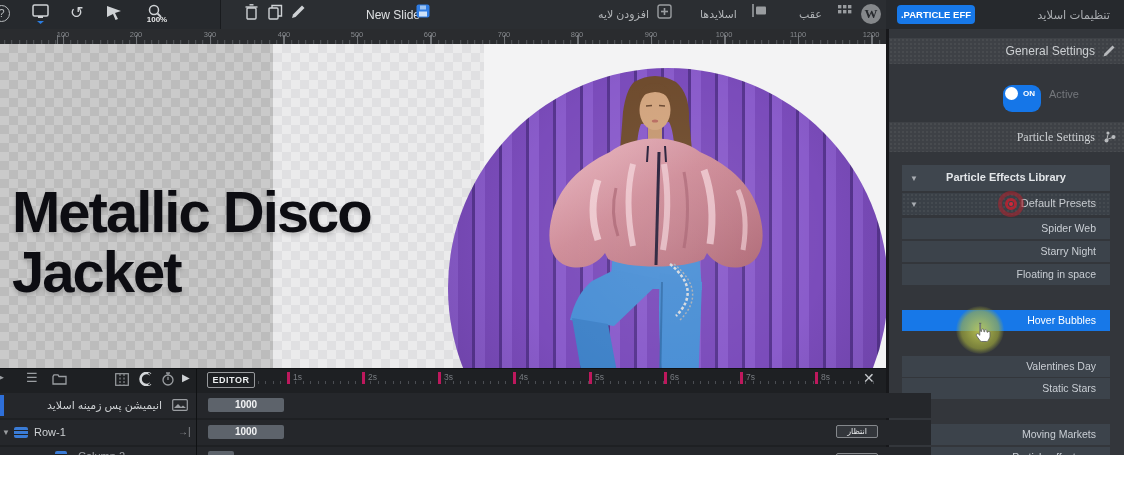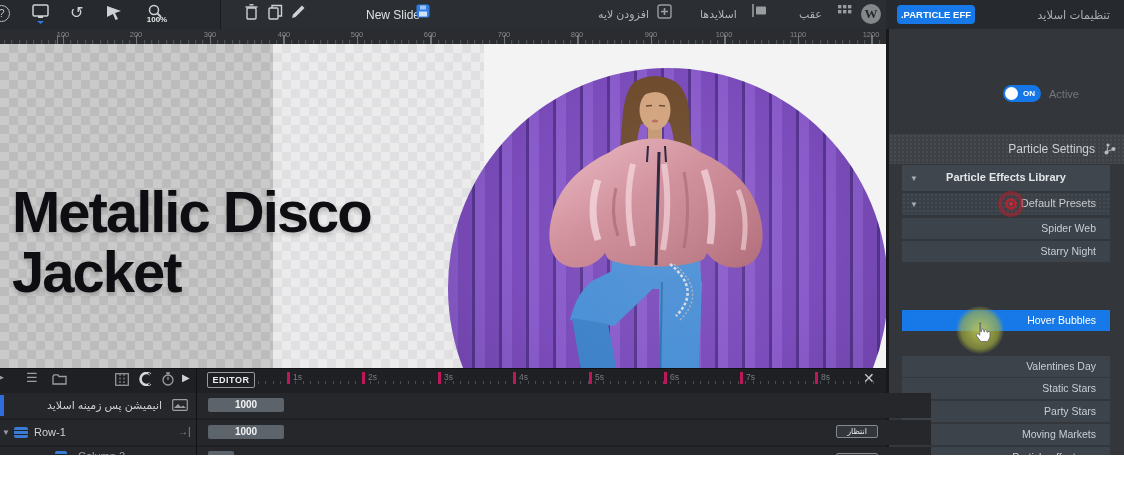--- a/index.html
+++ b/index.html
@@ -53,21 +53,21 @@
   .slide-price { left:13px; top:322px; font-size:30px; font-weight:bold; color:#0d0d12;
     text-shadow:0 2px 3px rgba(0,0,0,0.18); }
 
   
   #side-border { left:886px; top:29px; width:3px; height:426px; background:#17181b; }
   #sidebar { left:889px; top:29px; width:235px; height:426px; background:#33363b; overflow:hidden; }
   .s-strip { position:absolute; left:0; width:235px; background:#3e4146;
     background-image:radial-gradient(rgba(255,255,255,0.05) 1px,transparent 1px); background-size:4px 4px; }
   .s-strip .s-title { position:absolute; right:29px; font-size:12px; color:#cdd0d3; }
   .pencil-icon,.nodes-icon { position:absolute; right:8px; }
-  .toggle { position:absolute; left:114px; top:56px; width:38px; height:17px; background:#1576e8;
+  .toggle { position:absolute; left:114px; top:56px; width:38px; height:27px; background:#1576e8;
     border-radius:9px; }
   .toggle .knob { position:absolute; left:2px; top:2px; width:13px; height:13px; background:#fff; border-radius:50%; }
   .toggle .on-label { position:absolute; right:6px; top:4px; font-size:8px; font-weight:bold; color:#fff; }
   .active-label { position:absolute; left:160px; top:59px; font-size:11px; color:#74777c; }
   .lib-row { position:absolute; left:13px; width:208px; }
   .lib-header { top:136px; height:26px; background:#3f464e; }
   .lib-header .lh-text { position:absolute; left:0; right:0; top:6px; text-align:center;
     font-size:11px; font-weight:bold; color:#e3e6e9; }
   .presets-header { top:164px; height:22px; background:#3a4047;
     background-image:radial-gradient(rgba(255,255,255,0.05) 1px,transparent 1px); background-size:4px 4px; }
@@ -267,28 +267,36 @@
     <div class="slide-title abs">
       <div>Metallic Disco</div>
       <div>Jacket</div>
     </div>
     <div class="slide-price abs">$139.99</div>
   </div>
 
   <div id="side-border" class="abs"></div>
 
   <div id="sidebar" class="abs">
+    <div class="s-strip" style="top:9px; height:26px;">
+      <span class="s-title" style="top:6px;">General Settings</span>
+      <span class="pencil-icon" style="top:6px;">
+        <svg width="13" height="13" viewBox="0 0 13 13">
+            <path d="M0.5,12.5 L1.5,9.5 L9.5,1.5 L11.5,3.5 L3.5,11.5 Z" fill="#b8babd"></path>
+          </svg>
+      </span>
+    </div>
 
     <div class="toggle">
       <div class="knob"></div>
       <span class="on-label">ON</span>
     </div>
     <span class="active-label">Active</span>
 
-    <div class="s-strip" style="top:105px; height:30px;">
+    <div class="s-strip" style="top:93px; height:30px;font-family:Liberation Serif, serif;">
       <span class="s-title" style="top:8px;">Particle Settings</span>
       <span class="nodes-icon" style="top:9px;">
         <svg width="12" height="12" viewBox="0 0 12 12">
             <circle cx="2.5" cy="9.5" r="2" fill="#b8babd"></circle>
             <circle cx="9.5" cy="6" r="2" fill="#b8babd"></circle>
             <circle cx="4" cy="2" r="1.6" fill="#b8babd"></circle>
             <line x1="3" y1="8.5" x2="8.5" y2="6.5" stroke="#b8babd"></line>
             <line x1="4" y1="3.5" x2="3" y2="8" stroke="#b8babd"></line>
           </svg>
       </span>
@@ -307,31 +315,31 @@
           <div class="b-dot"></div>
       </div>
     </div>
 
     <div class="preset" style="top:189px">
         <span class="p-text">Spider Web</span>
       </div>
     <div class="preset" style="top:212px">
         <span class="p-text">Starry Night</span>
       </div>
+    <div class="preset" style="top:235px">
+        <span class="p-text">Floating in space</span>
+      </div>
     <div class="preset selected" style="top:281px">
         <span class="p-text">Hover Bubbles</span>
       </div>
     <div class="preset" style="top:327px">
         <span class="p-text">Valentines Day</span>
       </div>
     <div class="preset" style="top:349px">
         <span class="p-text">Static Stars</span>
-      </div>
-    <div class="preset" style="top:372px">
-        <span class="p-text">Party Stars</span>
       </div>
     <div class="preset" style="top:395px">
         <span class="p-text">Moving Markets</span>
       </div>
     <div class="preset" style="top:418px">
         <span class="p-text">Particle effect one</span>
       </div>
 
     <div class="click-glow"></div>
     <span class="hand-cursor">

